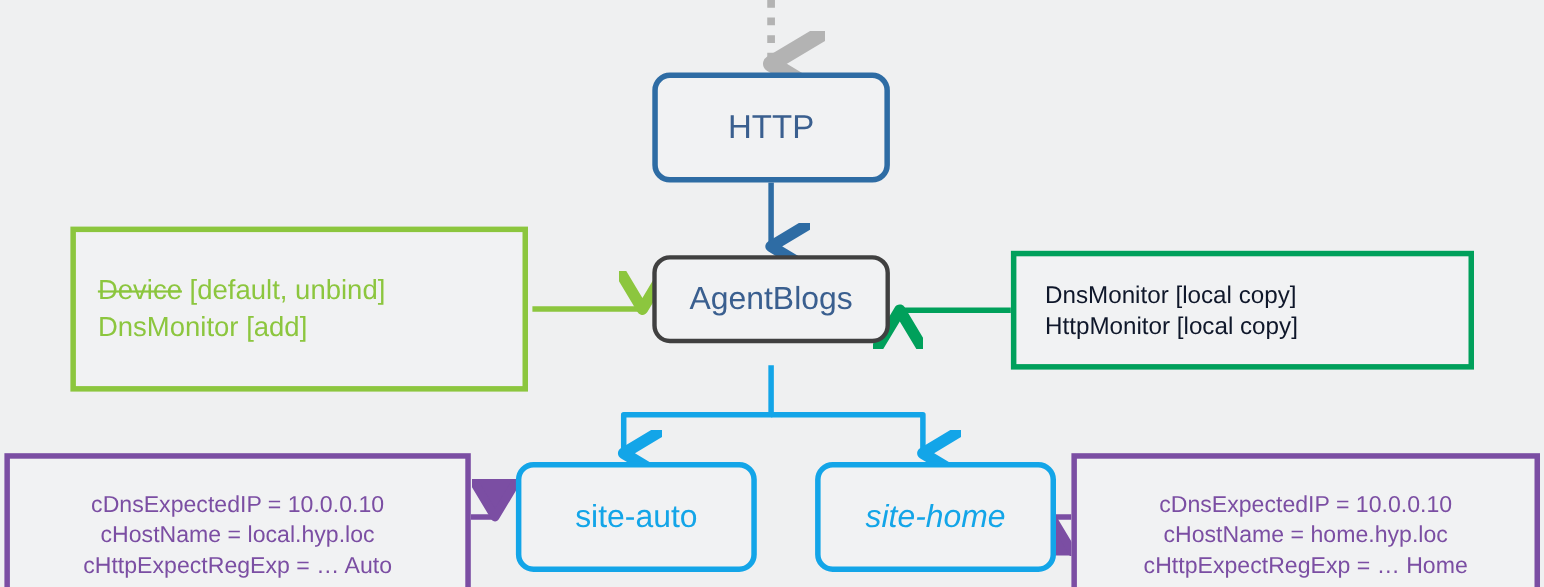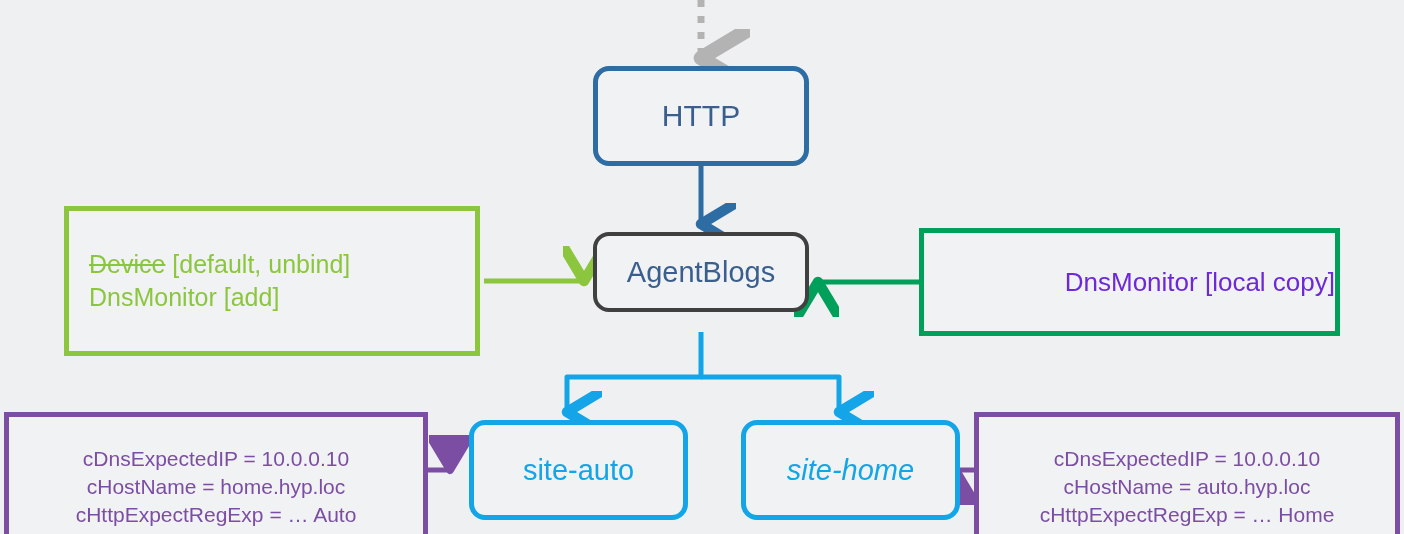--- a/index.html
+++ b/index.html
@@ -121,23 +121,23 @@
 
   .annot-green {
     left: 919px;
     top: 228px;
     width: 421px;
     height: 108px;
     border: 5px solid #00a05b;
     padding-left: 26px;
   }
   .annot-green .line {
-    font-size: 26px;
-    color: #6d28d9;
-    text-align: right;
+    font-size: 22px;
+    color: #0f172a;
+    text-align: left;
   }
 
   .annot-purple {
     top: 412px;
     height: 150px;
     border: 5px solid #7b4ea3;
     align-items: center;
   }
   .annot-purple .line {
     font-size: 21px;
@@ -228,27 +228,28 @@
 
   <div class="annot annot-lime">
     <div class="line">
       <span class="strike">Device</span><span> [default, unbind]</span>
     </div>
     <div class="line">DnsMonitor [add]</div>
   </div>
 
   <div class="annot annot-green">
     <div class="line">DnsMonitor [local copy]</div>
+    <div class="line">HttpMonitor [local copy]</div>
   </div>
 
   <div class="annot annot-purple annot-purple-left">
     <div class="line">cDnsExpectedIP = 10.0.0.10</div>
-    <div class="line">cHostName = home.hyp.loc</div>
+    <div class="line">cHostName = local.hyp.loc</div>
     <div class="line">cHttpExpectRegExp = … Auto</div>
   </div>
 
   <div class="annot annot-purple annot-purple-right">
     <div class="line">cDnsExpectedIP = 10.0.0.10</div>
-    <div class="line">cHostName = auto.hyp.loc</div>
+    <div class="line">cHostName = home.hyp.loc</div>
     <div class="line">cHttpExpectRegExp = … Home</div>
   </div>
 
 </div>
 
 </body></html>

